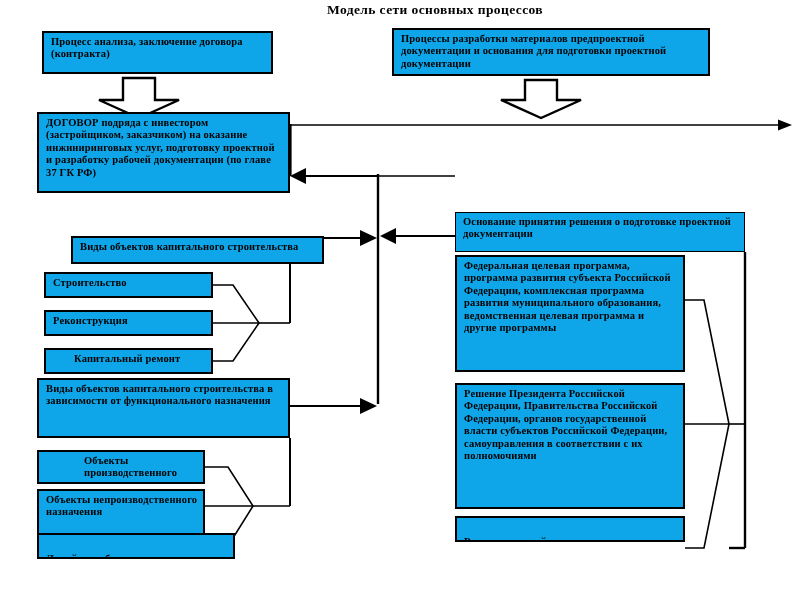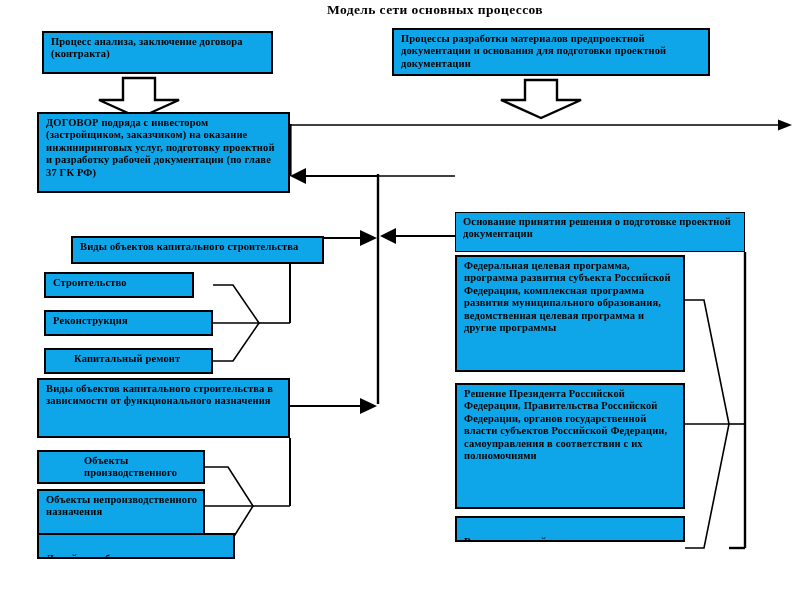--- a/index.html
+++ b/index.html
@@ -124,21 +124,21 @@
 
 
   <div class="box thin" style="left:455px; top:212px; width:290px; height:40px;">
     <span>Основание принятия решения о подготовке проектной документации</span>
   </div>
 
   <div class="box" style="left:37px; top:236px; width:253px; height:28px;margin-left:34px;">
     <span>Виды объектов капитального строительства</span>
   </div>
 
-  <div class="box" style="left:44px; top:272px; width:150px; height:26px;">
+  <div class="box" style="left:44px; top:272px; width:169px; height:26px;">
     <span>Строительство</span>
   </div>
 
   <div class="box" style="left:44px; top:310px; width:169px; height:26px;">
     <span>Реконструкция</span>
   </div>
 
   <div class="box" style="left:44px; top:348px; width:169px; height:26px;padding-left:28px;">
     <span>Капитальный ремонт</span>
   </div>

